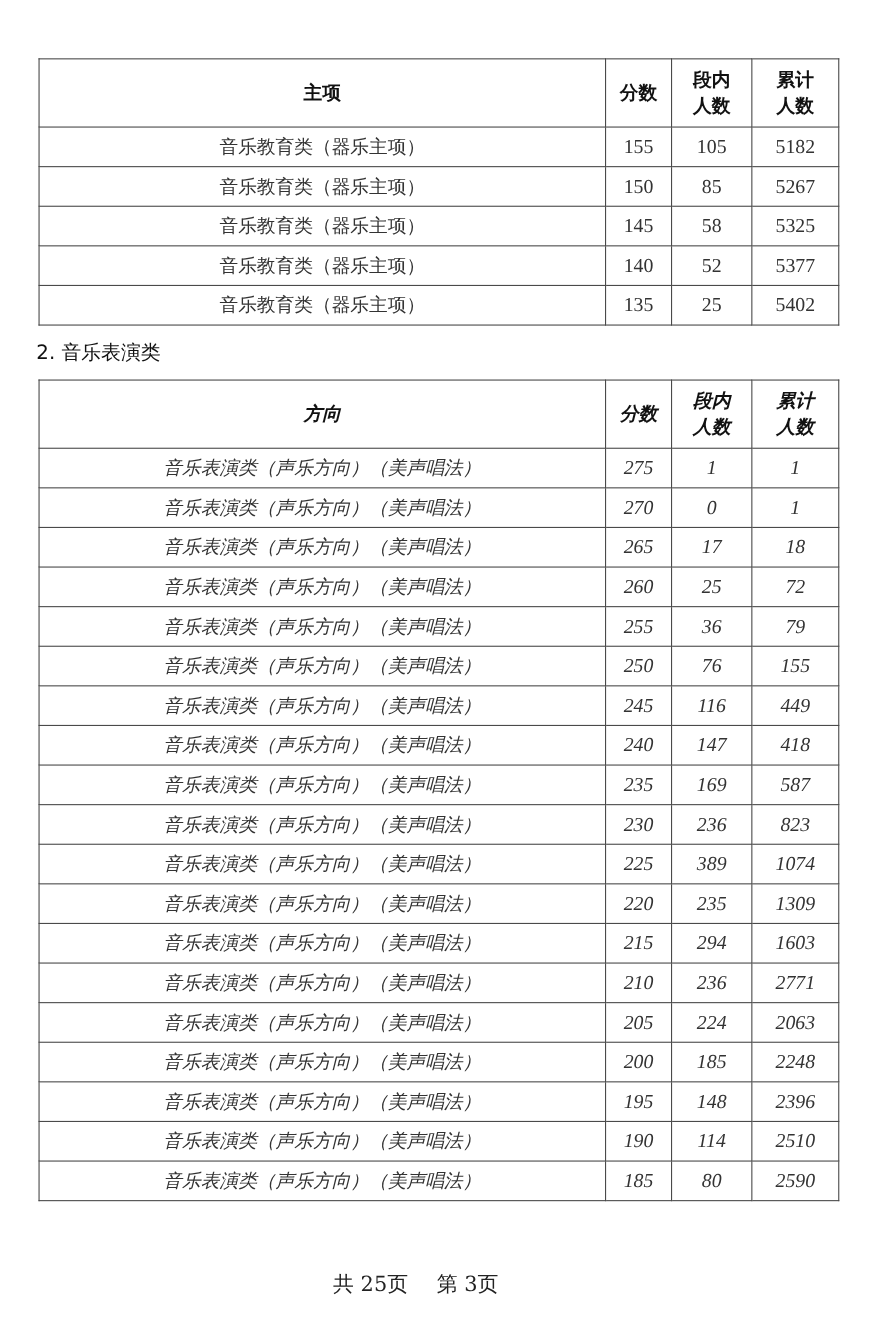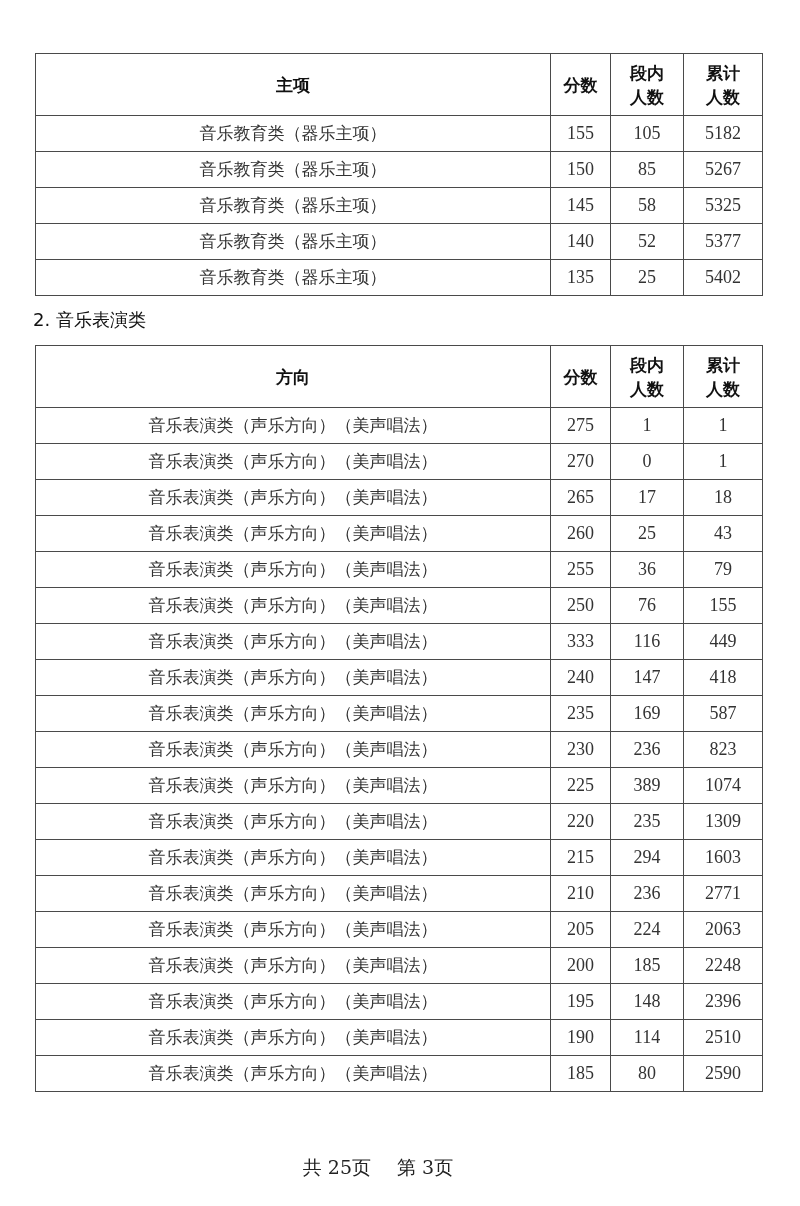--- a/index.html
+++ b/index.html
@@ -6,21 +6,21 @@
   body { width:800px; height:1206px; position:relative; overflow:hidden;
          font-family:"DejaVu Serif","Liberation Serif",serif; color:#222; }
   table { border-collapse:collapse; position:absolute; left:35px; width:727px; table-layout:fixed; }
   td, th { border:1px solid #4a4a4a; text-align:center; padding:0; }
   th { font-family:"DejaVu Sans","Liberation Sans",sans-serif; font-weight:bold; font-size:17px; line-height:24px; color:#111; }
   td { font-size:17px; color:#333; height:35px; }
   td.num { font-family:"Liberation Serif","DejaVu Serif",serif; font-size:18px; }
   col.c1 { width:515px; } col.c2 { width:60px; } col.c3 { width:73px; } col.c4 { width:79px; }
   #t1 { top:53px; }
   #t1 thead th { height:61px; }
-  #t2 { top:345px; }
+  #t2 { top:345px;font-style:italic; }
   #t2 thead th { height:61px; }
   .section-title { position:absolute; left:33px; top:308px; font-size:18px; color:#111;
                    font-family:"DejaVu Sans","Liberation Sans",sans-serif; }
   .footer { position:absolute; top:1155px; left:0; width:756px; text-align:center; font-size:19px; color:#222; }
   .footer span { margin:0 10px; }
 </style>
 </head>
 <body>
 
 <table id="t1">
@@ -109,37 +109,37 @@
       <tr>
         <td>音乐表演类（声乐方向）（美声唱法）</td>
         <td class="num">265</td>
         <td class="num">17</td>
         <td class="num">18</td>
       </tr>
       <tr>
         <td>音乐表演类（声乐方向）（美声唱法）</td>
         <td class="num">260</td>
         <td class="num">25</td>
-        <td class="num">43</td>
+        <td class="num">72</td>
       </tr>
       <tr>
         <td>音乐表演类（声乐方向）（美声唱法）</td>
         <td class="num">255</td>
         <td class="num">36</td>
         <td class="num">79</td>
       </tr>
       <tr>
         <td>音乐表演类（声乐方向）（美声唱法）</td>
         <td class="num">250</td>
         <td class="num">76</td>
         <td class="num">155</td>
       </tr>
       <tr>
         <td>音乐表演类（声乐方向）（美声唱法）</td>
-        <td class="num">333</td>
+        <td class="num">245</td>
         <td class="num">116</td>
         <td class="num">449</td>
       </tr>
       <tr>
         <td>音乐表演类（声乐方向）（美声唱法）</td>
         <td class="num">240</td>
         <td class="num">147</td>
         <td class="num">418</td>
       </tr>
       <tr>

